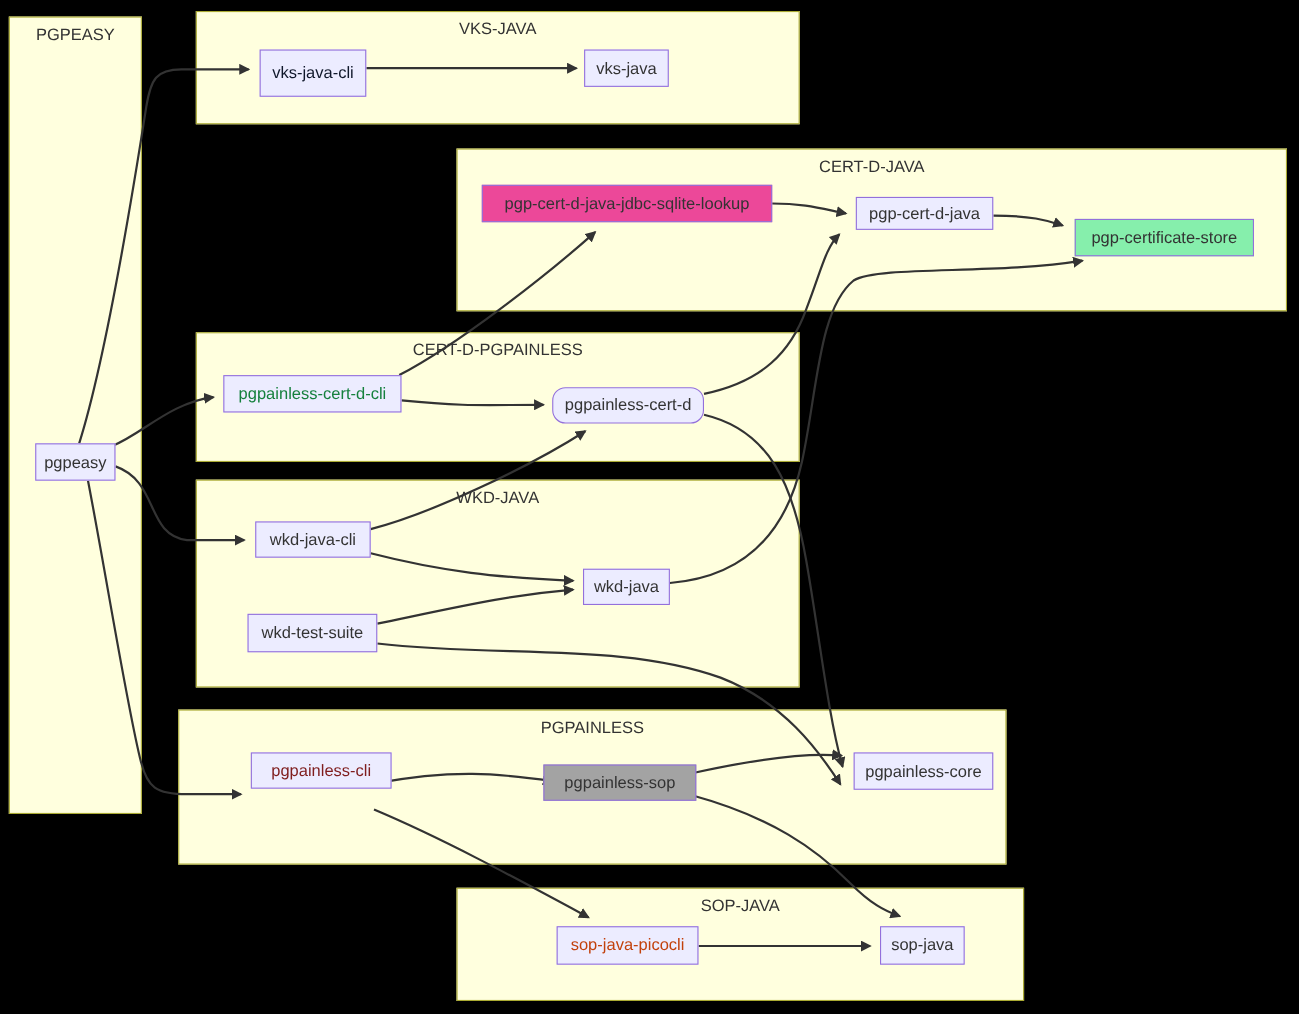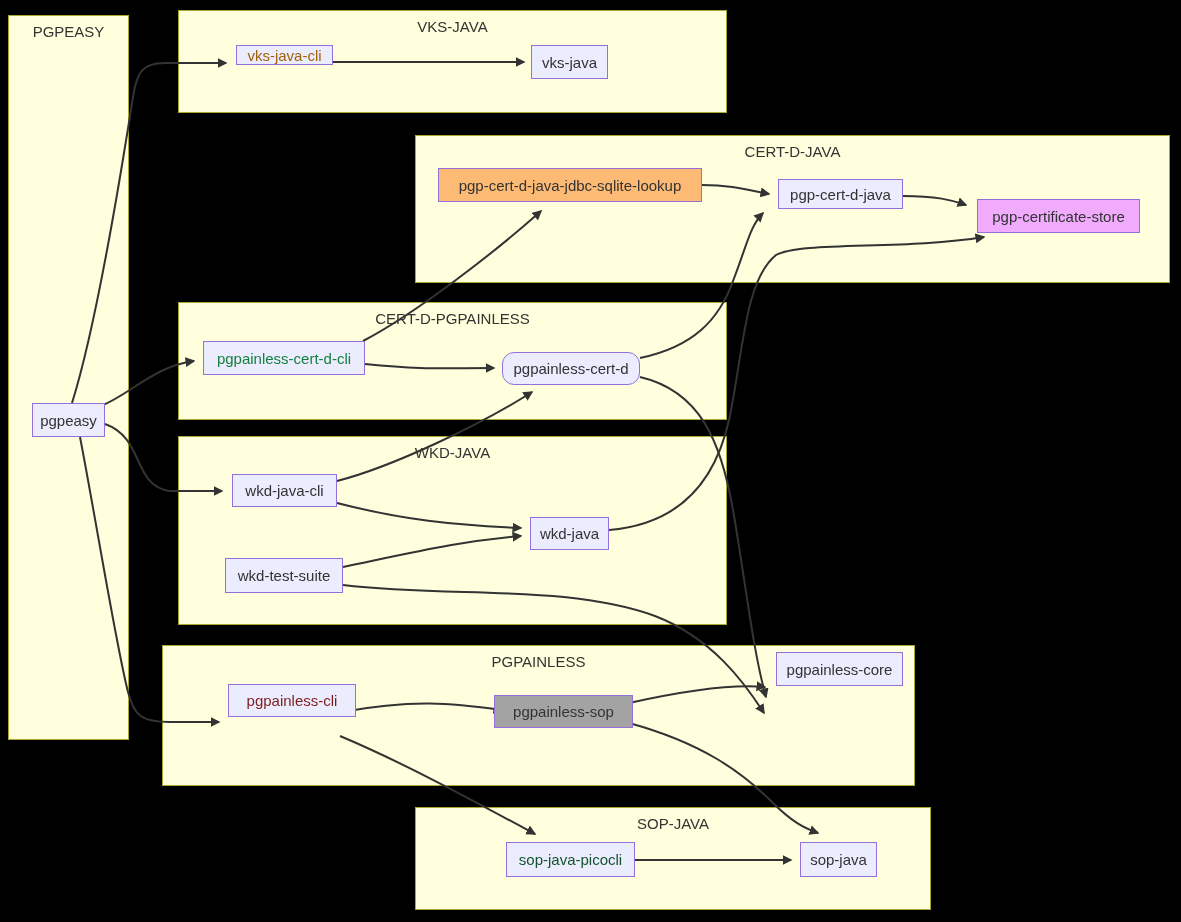--- a/index.html
+++ b/index.html
@@ -103,28 +103,28 @@
       <path class="edge" d="M 343 567 C 420 551, 462 541, 521 536" stroke="#333333" marker-end="url(#arrowhead)"></path>
       <path class="edge" d="M 343 585 C 455 598, 565 584, 655 616 C 712 638, 744 682, 764 713" stroke="#333333" marker-end="url(#arrowhead)"></path>
       <path class="edge" d="M 609 530 C 682 524, 716 478, 729 420 C 743 356, 744 281, 776 255 C 800 241, 905 250, 984 237" stroke="#333333" marker-end="url(#arrowhead)"></path>
       <path class="edge" d="M 342 712 C 412 699, 452 703, 502 710" stroke="#333333" marker-end="url(#arrowhead)"></path>
       <path class="edge" d="M 340 736 C 402 762, 472 800, 535 834" stroke="#333333" marker-end="url(#arrowhead)"></path>
       <path class="edge" d="M 629 703 C 692 689, 734 684, 765 687" stroke="#333333" marker-end="url(#arrowhead)"></path>
       <path class="edge" d="M 629 723 C 702 743, 742 772, 772 802 C 792 822, 804 828, 818 833" stroke="#333333" marker-end="url(#arrowhead)"></path>
       <path class="edge" d="M 635 860 L 791 860" stroke="#333333" marker-end="url(#arrowhead)"></path>
     </svg>
     <div class="node" style="left: 32px; top: 403px; width: 73px; height: 34px; background: rgb(236, 236, 255); border-color: rgb(147, 112, 219); color: rgb(51, 51, 51);">pgpeasy</div>
-    <div class="node" style="left: 236px; top: 45px; width: 97px; height: 20px; background: rgb(236, 236, 255); border-color: rgb(147, 112, 219); color: #a16207;">vks-java-cli</div>
+    <div class="node" style="left: 236px; top: 45px; width: 97px; height: 43px; background: rgb(236, 236, 255); border-color: rgb(147, 112, 219); color: #0f172a;">vks-java-cli</div>
     <div class="node" style="left: 531px; top: 45px; width: 77px; height: 34px; background: rgb(236, 236, 255); border-color: rgb(147, 112, 219); color: rgb(51, 51, 51);">vks-java</div>
-    <div class="node" style="left: 438px; top: 168px; width: 264px; height: 34px; background: #fdba74; border-color: rgb(147, 112, 219); color: rgb(51, 51, 51);">pgp-cert-d-java-jdbc-sqlite-lookup</div>
+    <div class="node" style="left: 438px; top: 168px; width: 264px; height: 34px; background: #ec4899; border-color: rgb(147, 112, 219); color: rgb(51, 51, 51);">pgp-cert-d-java-jdbc-sqlite-lookup</div>
     <div class="node" style="left: 778px; top: 179px; width: 125px; height: 30px; background: rgb(236, 236, 255); border-color: rgb(147, 112, 219); color: rgb(51, 51, 51);">pgp-cert-d-java</div>
-    <div class="node" style="left: 977px; top: 199px; width: 163px; height: 34px; background: #f0abfc; border-color: rgb(147, 112, 219); color: rgb(51, 51, 51);">pgp-certificate-store</div>
+    <div class="node" style="left: 977px; top: 199px; width: 163px; height: 34px; background: #86efac; border-color: rgb(147, 112, 219); color: rgb(51, 51, 51);">pgp-certificate-store</div>
     <div class="node" style="left: 203px; top: 341px; width: 162px; height: 34px; background: rgb(236, 236, 255); border-color: rgb(147, 112, 219); color: #15803d;">pgpainless-cert-d-cli</div>
     <div class="node" style="left: 502px; top: 352px; width: 138px; height: 33px; background: rgb(236, 236, 255); border-color: rgb(147, 112, 219); color: rgb(51, 51, 51); border-radius: 12px;">pgpainless-cert-d</div>
     <div class="node" style="left: 232px; top: 474px; width: 105px; height: 33px; background: rgb(236, 236, 255); border-color: rgb(147, 112, 219); color: rgb(51, 51, 51);">wkd-java-cli</div>
     <div class="node" style="left: 530px; top: 517px; width: 79px; height: 33px; background: rgb(236, 236, 255); border-color: rgb(147, 112, 219); color: rgb(51, 51, 51);">wkd-java</div>
     <div class="node" style="left: 225px; top: 558px; width: 118px; height: 35px; background: rgb(236, 236, 255); border-color: rgb(147, 112, 219); color: rgb(51, 51, 51);">wkd-test-suite</div>
     <div class="node" style="left: 228px; top: 684px; width: 128px; height: 33px; background: rgb(236, 236, 255); border-color: rgb(147, 112, 219); color: #7f1d1d;">pgpainless-cli</div>
     <div class="node" style="left: 494px; top: 695px; width: 139px; height: 33px; background: #a3a3a3; border-color: rgb(147, 112, 219); color: rgb(51, 51, 51);">pgpainless-sop</div>
-    <div class="node" style="left: 776px; top: 652px; width: 127px; height: 34px; background: rgb(236, 236, 255); border-color: rgb(147, 112, 219); color: rgb(51, 51, 51);">pgpainless-core</div>
-    <div class="node" style="left: 506px; top: 842px; width: 129px; height: 35px; background: rgb(236, 236, 255); border-color: rgb(147, 112, 219); color: #14532d;">sop-java-picocli</div>
+    <div class="node" style="left: 776px; top: 684px; width: 127px; height: 34px; background: rgb(236, 236, 255); border-color: rgb(147, 112, 219); color: rgb(51, 51, 51);">pgpainless-core</div>
+    <div class="node" style="left: 506px; top: 842px; width: 129px; height: 35px; background: rgb(236, 236, 255); border-color: rgb(147, 112, 219); color: #c2410c;">sop-java-picocli</div>
     <div class="node" style="left: 800px; top: 842px; width: 77px; height: 35px; background: rgb(236, 236, 255); border-color: rgb(147, 112, 219); color: rgb(51, 51, 51);">sop-java</div>
   </div>
 
 </body></html>

